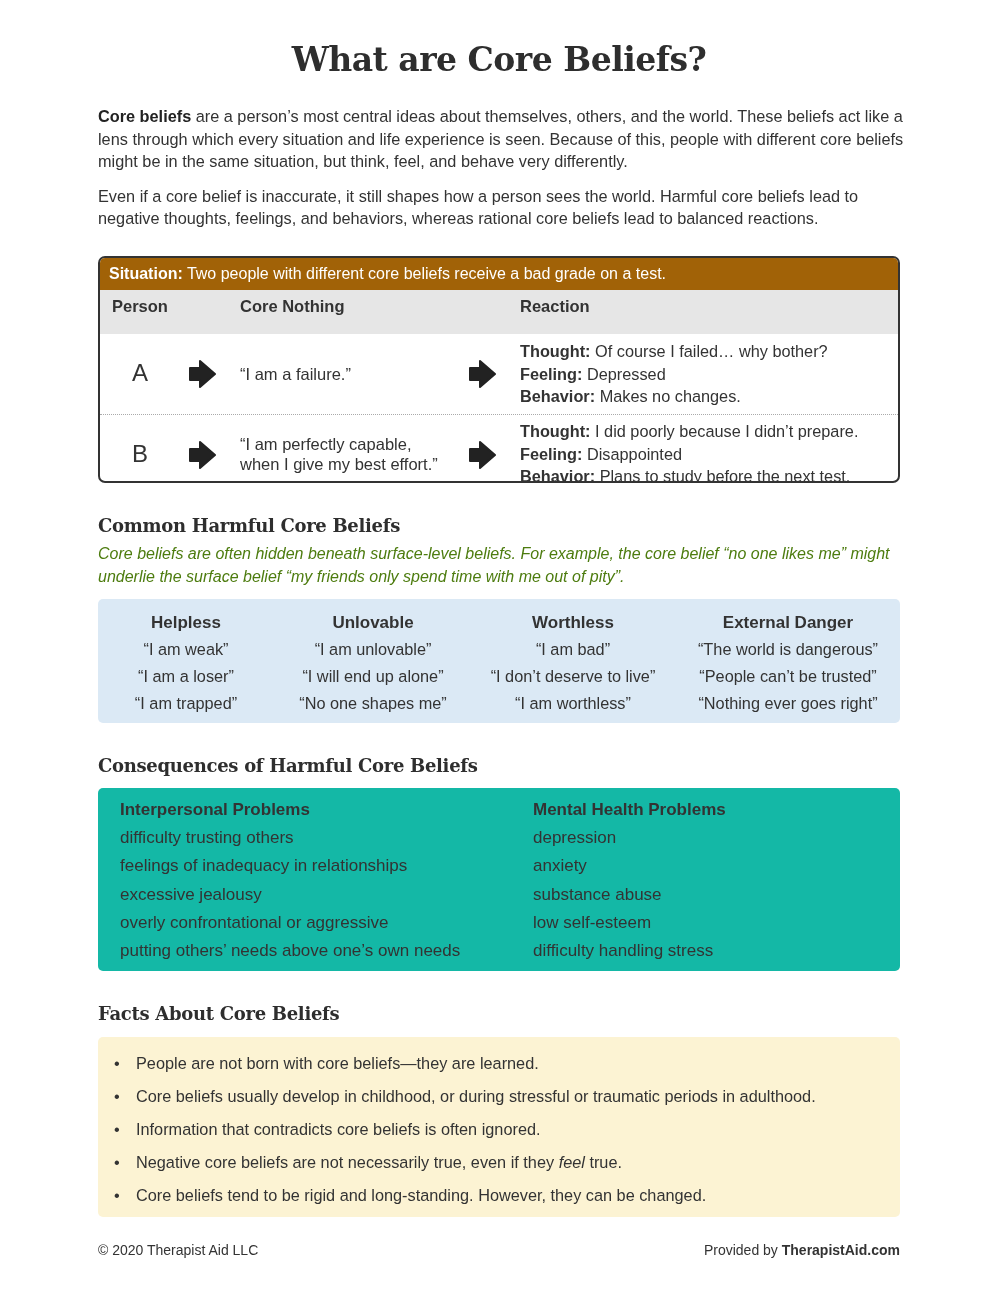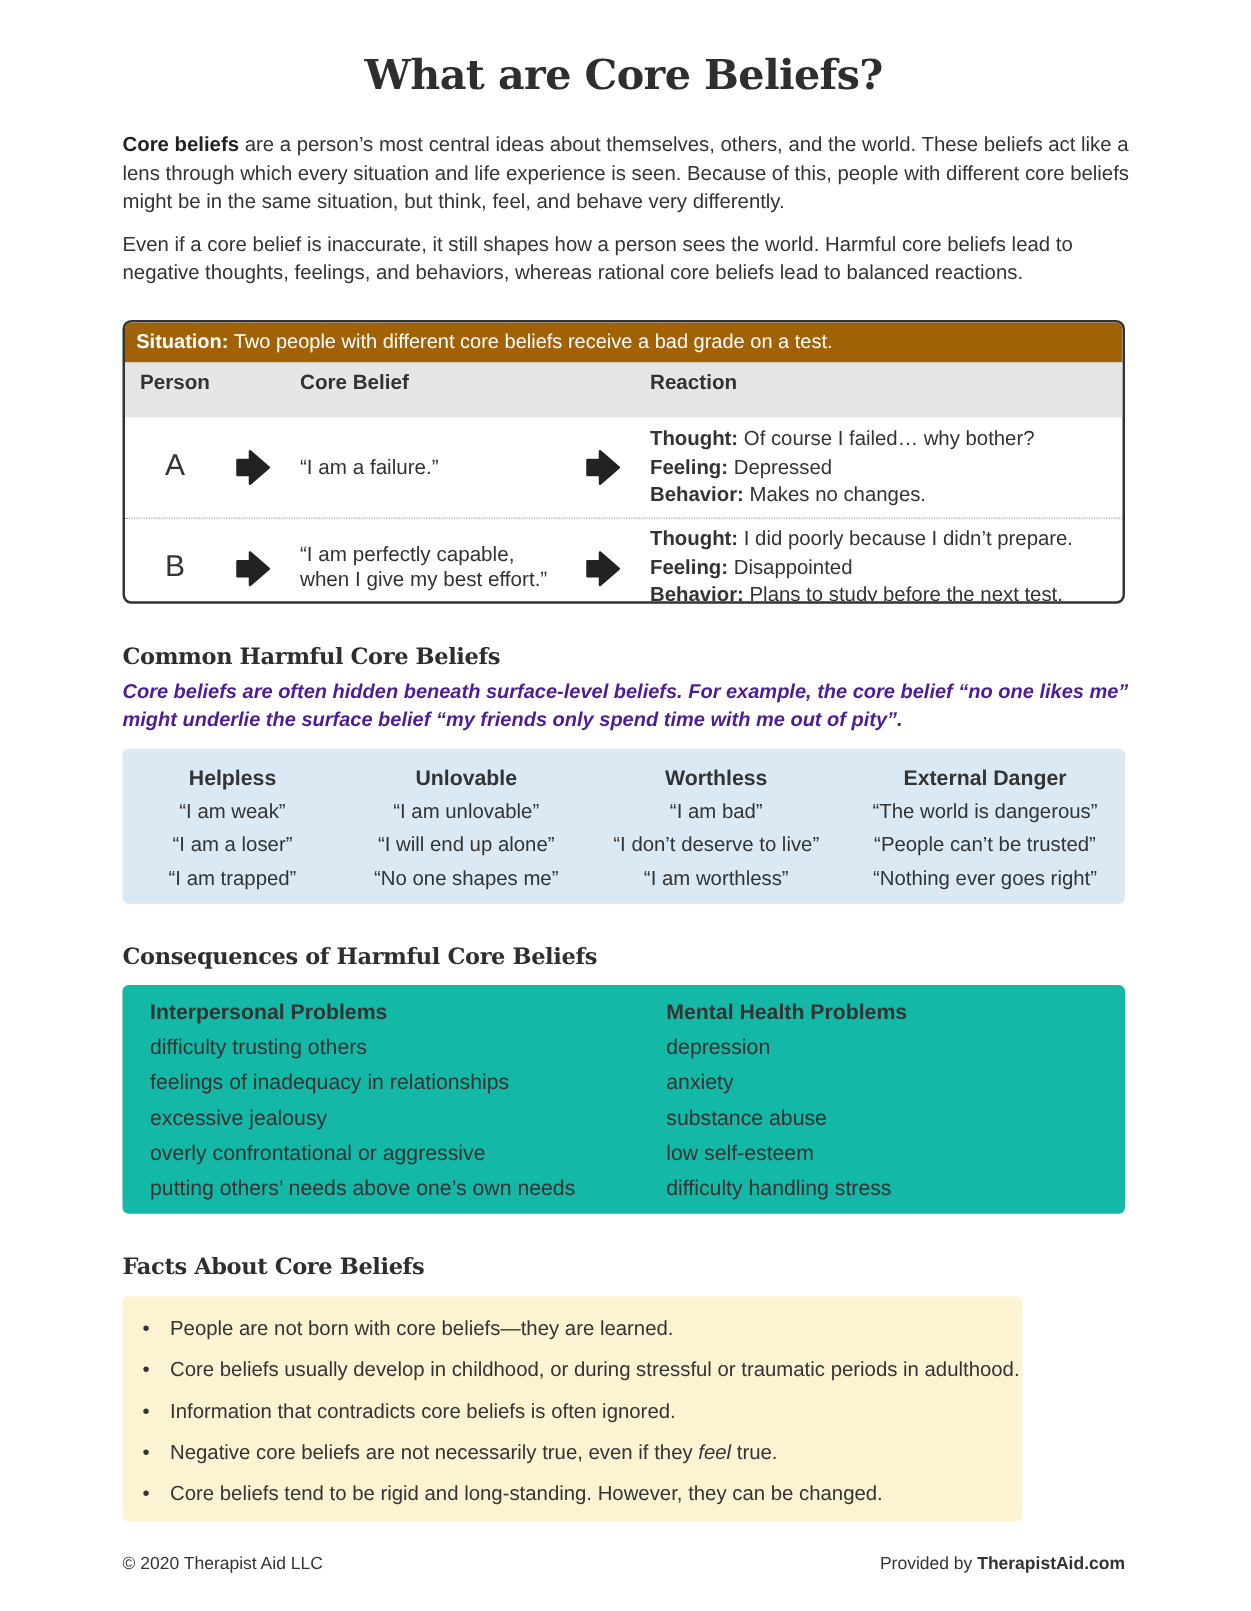--- a/index.html
+++ b/index.html
@@ -18,31 +18,31 @@
   .col-head span { position: absolute; top: 7px; }
   .row { position: relative; height: 80px; }
   .row + .row { border-top: 1px dotted #aaa; height: 79px; }
   .person { position: absolute; left: 32px; font-size: 24px; color: #333; }
   .arrow { position: absolute; width: 28px; height: 30px; }
   .belief { position: absolute; left: 140px; font-size: 16.5px; line-height: 20px; }
   .reaction { position: absolute; left: 420px; font-size: 16.3px; line-height: 22.5px; }
   .reaction b { font-weight: bold; }
 
   .sec-title { position: absolute; left: 0; font-family: "DejaVu Serif", serif; font-weight: bold; font-size: 18px; color: #2e2e2e; letter-spacing: -0.3px; }
-  .italic-note { position: absolute; left: 0; top: 543px; font-size: 16px; font-style: italic; line-height: 22.5px; color: #4c1d95; width: 806px; font-weight: bold; }
+  .italic-note { position: absolute; left: 0; top: 543px; font-size: 16px; font-style: italic; line-height: 22.5px; color: #4d7c0f; width: 806px; }
 
   .blue-box { position: absolute; top: 599px; left: 0; width: 802px; height: 124px; background: #dbe9f5; border-radius: 5px; }
   .bcol { position: absolute; top: 10px; text-align: center; font-size: 16.3px; line-height: 27px; color: #333; }
   .bcol .h { font-weight: bold; font-size: 17px; }
 
   .green-box { position: absolute; top: 788px; left: 0; width: 802px; height: 183px; background: #14b8a6; border-radius: 5px; }
   .gcol { position: absolute; top: 8px; font-size: 17px; line-height: 28.2px; color: #333; }
   .gcol .h { font-weight: bold; }
 
-  .yellow-box { position: absolute; top: 1037px; left: 0; width: 720px; height: 180px; background: #fcf3d3; border-radius: 5px; }
+  .yellow-box { position: absolute; top: 1037px; left: 0; width: 802px; height: 180px; background: #fcf3d3; border-radius: 5px; }
   .yellow-box ul { list-style: none; position: absolute; top: 10px; left: 16px; }
   .yellow-box li { font-size: 16.3px; line-height: 33px; color: #333; position: relative; padding-left: 22px; }
   .yellow-box li::before { content: "\2022"; position: absolute; left: 0; top: 0; }
 
   .footer { position: absolute; top: 1242px; left: 0; width: 802px; font-size: 14px; color: #333; }
   .footer .right { position: absolute; right: 0; top: 0; }
   .footer .right b { font-weight: bold; }
 </style>
 </head>
 <body>
@@ -52,21 +52,21 @@
 
   <div class="intro">
     <p><b>Core beliefs</b><span> are a person’s most central ideas about themselves, others, and the world. These beliefs act like a lens through which every situation and life experience is seen. Because of this, people with different core beliefs might be in the same situation, but think, feel, and behave very differently.</span></p>
     <p>Even if a core belief is inaccurate, it still shapes how a person sees the world. Harmful core beliefs lead to negative thoughts, feelings, and behaviors, whereas rational core beliefs lead to balanced reactions.</p>
   </div>
 
   <div class="sit-table">
     <div class="sit-head"><b>Situation:</b><span> Two people with different core beliefs receive a bad grade on a test.</span></div>
     <div class="col-head">
       <span style="left:12px">Person</span>
-      <span style="left:140px">Core Belief</span>
+      <span style="left:140px">Core Nothing</span>
       <span style="left:420px">Reaction</span>
     </div>
 
     <div class="row">
       <div class="person" style="top:25px">A</div>
       <svg class="arrow" style="left:88px;top:25px" viewBox="0 0 28 30">
           <path d="M2 9 H12 V2 L27 15 L12 28 V21 H2 Z" fill="#222" stroke="#222" stroke-width="2" stroke-linejoin="round"></path>
         </svg>
       <div class="belief" style="top:30px">“I am a failure.”</div>
       <svg class="arrow" style="left:368px;top:25px" viewBox="0 0 28 30">

